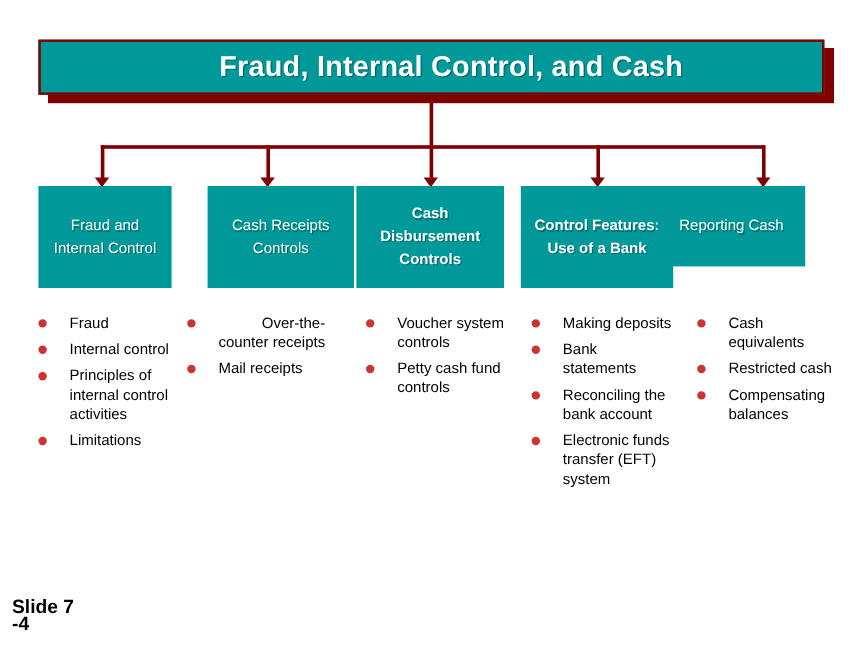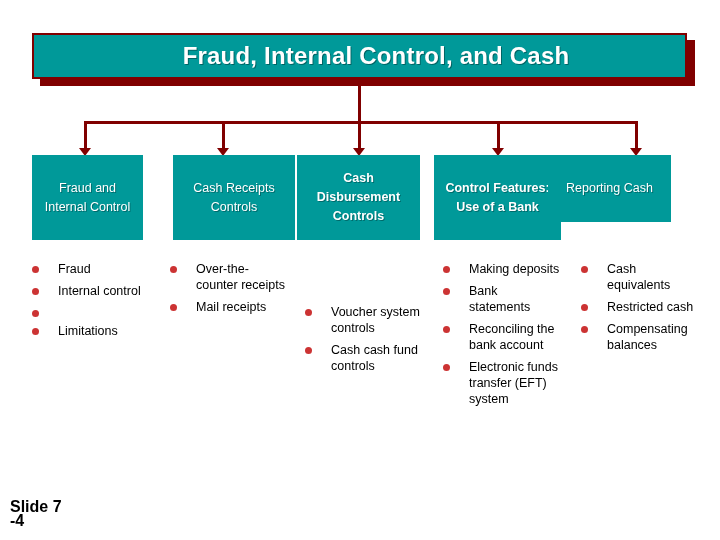--- a/index.html
+++ b/index.html
@@ -164,46 +164,47 @@
   <div class="bullet-item">
     <span class="bullet-dot"></span>
     <span class="bullet-text">Fraud</span>
   </div>
   <div class="bullet-item">
     <span class="bullet-dot"></span>
     <span class="bullet-text">Internal control</span>
   </div>
   <div class="bullet-item">
     <span class="bullet-dot"></span>
+    <span class="bullet-text">Principles of internal control activities</span>
   </div>
   <div class="bullet-item">
     <span class="bullet-dot"></span>
     <span class="bullet-text">Limitations</span>
   </div>
 </div>
 
-<div class="col-list" style="left:170px; top:261px; width:115px;">
+<div class="col-list" style="left:156px; top:261px; width:115px;text-align:right;">
   <div class="bullet-item">
     <span class="bullet-dot"></span>
     <span class="bullet-text">Over-the-counter receipts</span>
   </div>
   <div class="bullet-item">
     <span class="bullet-dot"></span>
     <span class="bullet-text">Mail receipts</span>
   </div>
 </div>
 
-<div class="col-list" style="left:305px; top:261px; width:115px;margin-top:43px;">
+<div class="col-list" style="left:305px; top:261px; width:115px;">
   <div class="bullet-item">
     <span class="bullet-dot"></span>
     <span class="bullet-text">Voucher system controls</span>
   </div>
   <div class="bullet-item">
     <span class="bullet-dot"></span>
-    <span class="bullet-text">Cash cash fund controls</span>
+    <span class="bullet-text">Petty cash fund controls</span>
   </div>
 </div>
 
 <div class="col-list" style="left:443px; top:261px; width:118px;">
   <div class="bullet-item">
     <span class="bullet-dot"></span>
     <span class="bullet-text">Making deposits</span>
   </div>
   <div class="bullet-item">
     <span class="bullet-dot"></span>

